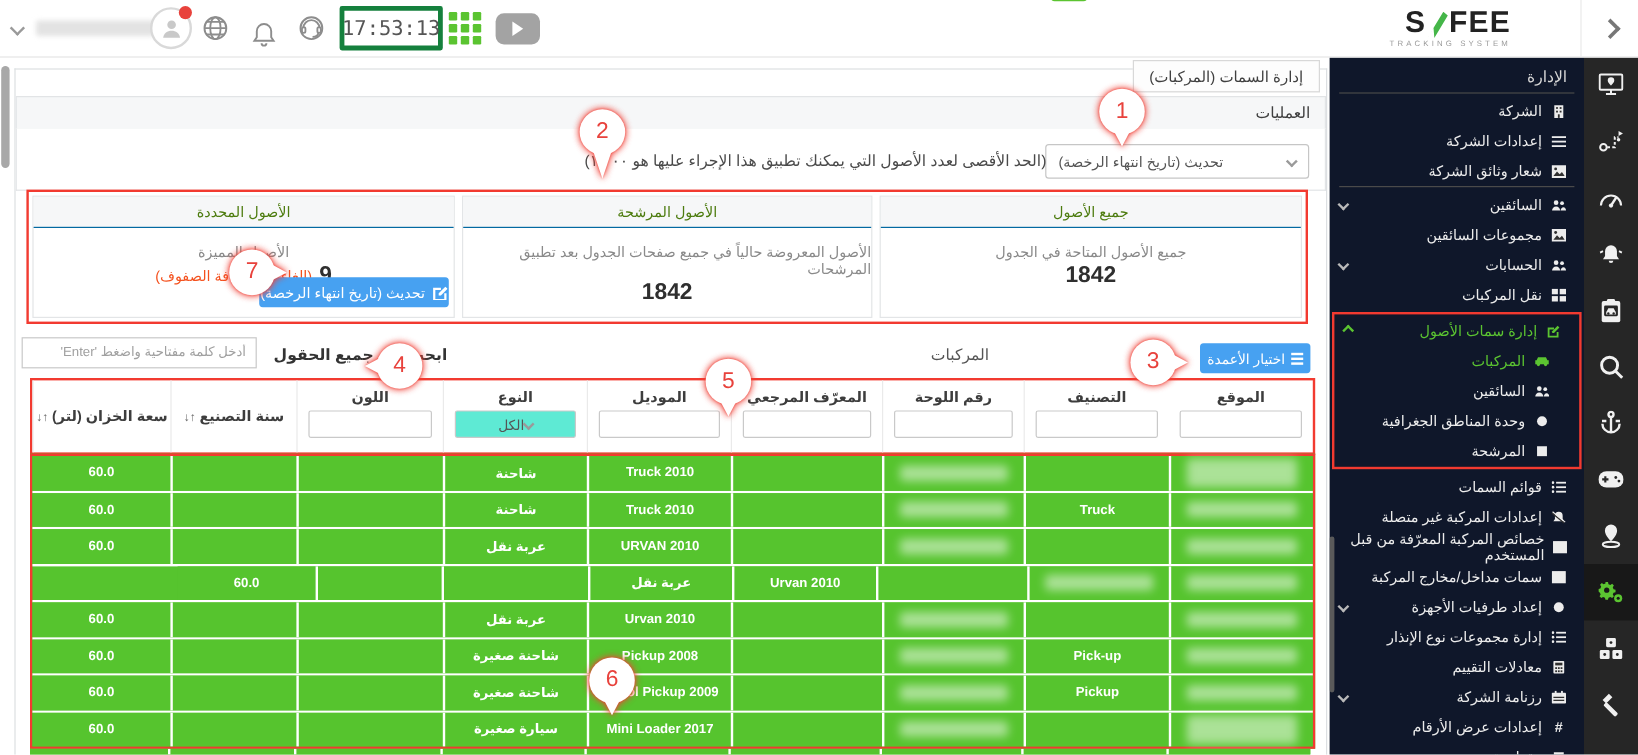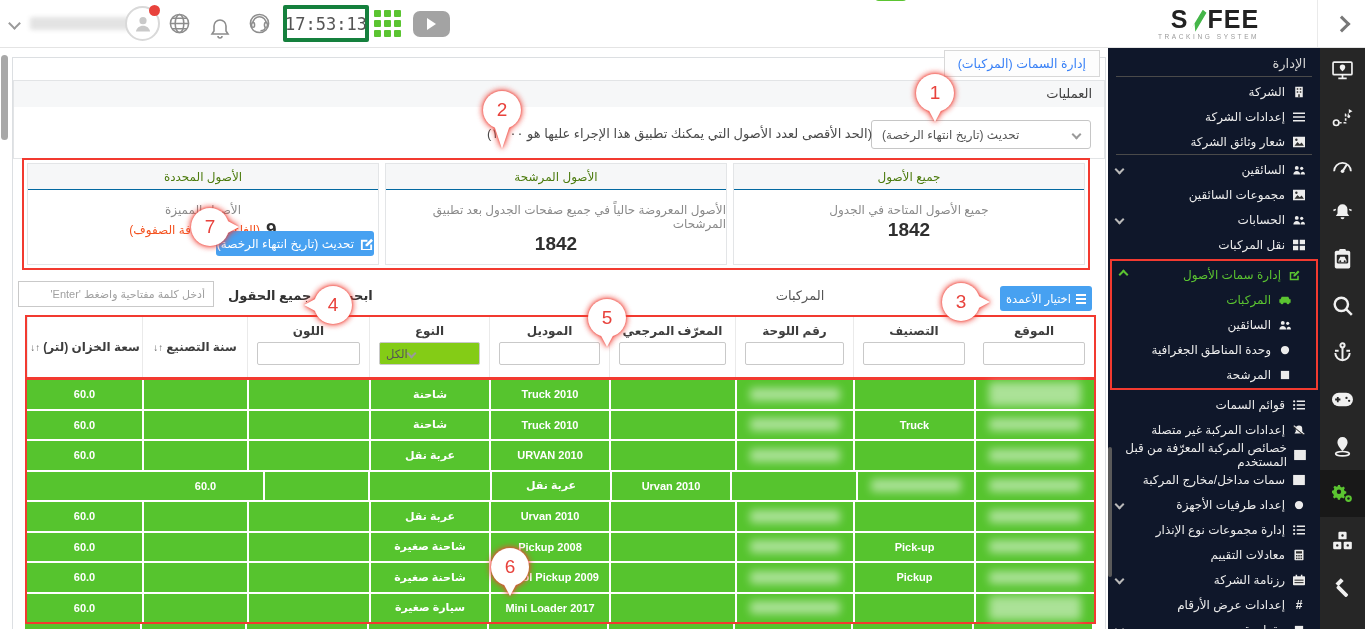--- a/index.html
+++ b/index.html
@@ -33,21 +33,21 @@
   .logo-tri{width:17px;height:22px;margin:0 1px;background:#45b649;clip-path:polygon(0 100%,78% 0,100% 14%,34% 100%,30% 62%);}
   .tagline{font-size:6.5px;letter-spacing:2.6px;color:#9a9a9a;margin-top:2px;}
   .collapse{position:absolute;right:0;top:0;width:47px;height:47px;border-left:1px solid #eaeaea;
             display:flex;align-items:center;justify-content:center;}
   .collapse .chv{width:9px;height:9px;border-color:#777;border-width:3px;}
   
   .main{position:absolute;left:0;top:47px;width:1108px;height:582px;background:#fff;}
   .vscroll{position:absolute;left:1px;top:8px;width:7px;height:85px;background:#a8a8a8;border-radius:4px;}
   .card{position:absolute;left:12px;top:10px;width:1092px;height:572px;border:1px solid #dcdfe2;border-bottom:none;background:#fff;}
   .title-tab{position:absolute;right:8px;top:3px;border:1px solid #d8d8d8;background:#fdfdfd;
-             padding:5px 13px;font-size:12.5px;color:#3b82f6;z-index:5;}
+             padding:5px 13px;font-size:12.5px;color:#404040;z-index:5;}
   .ops-header{position:absolute;left:13px;top:33px;width:1078px;height:26px;background:#f6f7f8;border:1px solid #e2e4e6;
               line-height:26px;padding-right:12px;font-size:13px;color:#3f3f3f;text-align:right;direction:rtl;}
   .ops-row{position:absolute;left:13px;top:60px;width:1090px;height:51px;background:#fff;
            border-left:1px solid #e2e4e6;border-right:1px solid #e2e4e6;border-bottom:1px solid #e2e4e6;}
   .ops-select{position:absolute;right:13px;top:13px;width:198px;height:27px;border:1px solid #c6c6c6;border-radius:3px;
               background:#fff;direction:rtl;display:flex;align-items:center;font-size:12px;color:#555;padding:0 10px;justify-content:space-between;}
   .ops-hint{position:absolute;right:232px;top:13px;height:27px;line-height:27px;font-size:13px;color:#4a4a4a;direction:rtl;}
   
   .sumbox{position:absolute;left:22px;top:111px;width:1068px;height:112px;border:2px solid #f23a30;
           display:flex;flex-direction:row-reverse;gap:6px;padding:3px;box-sizing:border-box;background:#fff;}
@@ -76,22 +76,22 @@
   
   .thead{position:absolute;left:25px;top:268px;width:1067px;height:60px;border:2px solid #f23a30;box-sizing:content-box;
          display:flex;flex-direction:row-reverse;background:#fff;}
   .th{box-sizing:border-box;border-left:1px solid #eaeaea;display:flex;flex-direction:column;align-items:center;
       padding-top:7px;gap:4px;}
   .th:first-child{border-left:none;}
   .th.center{justify-content:center;padding-top:0;}
   .th-label{font-size:12px;font-weight:bold;color:#3d3d3d;direction:rtl;white-space:nowrap;}
   .sort{font-size:10px;color:#666;margin-right:3px;}
   .th input{width:calc(100% - 18px);height:23px;border:1px solid #c9c9c9;border-radius:2px;box-sizing:border-box;}
-  .miniselect{width:calc(100% - 18px);height:23px;border:1px solid #c9c9c9;border-radius:2px;background:#84cc16;direction:rtl;
-              display:flex;align-items:center;justify-content:flex-end;padding:0 6px;box-sizing:border-box;font-size:11.5px;color:#555;}
+  .miniselect{width:calc(100% - 18px);height:23px;border:1px solid #c9c9c9;border-radius:2px;background:#5eead4;direction:rtl;
+              display:flex;align-items:center;justify-content:center;padding:0 6px;box-sizing:border-box;font-size:11.5px;color:#555;}
   
   .tbody{position:absolute;left:25px;top:331px;width:1067px;height:242px;border:2px solid #f23a30;box-sizing:content-box;
          background:#56c42e;display:flex;flex-direction:column;}
   .tr{display:flex;flex-direction:row-reverse;flex:1;border-bottom:2px solid #fff;}
   .tr:last-child{border-bottom:none;}
   .td{box-sizing:border-box;border-left:2px solid #fff;display:flex;align-items:center;justify-content:center;
       color:#fff;font-size:11px;font-weight:bold;background:#56c42e;direction:rtl;}
   .td:first-child{border-left:2px solid #fff;}
   .td:last-child{border-left:none;}
   .bb{width:78%;height:13px;border-radius:3px;background:rgba(255,255,255,.5);filter:blur(4px);}

